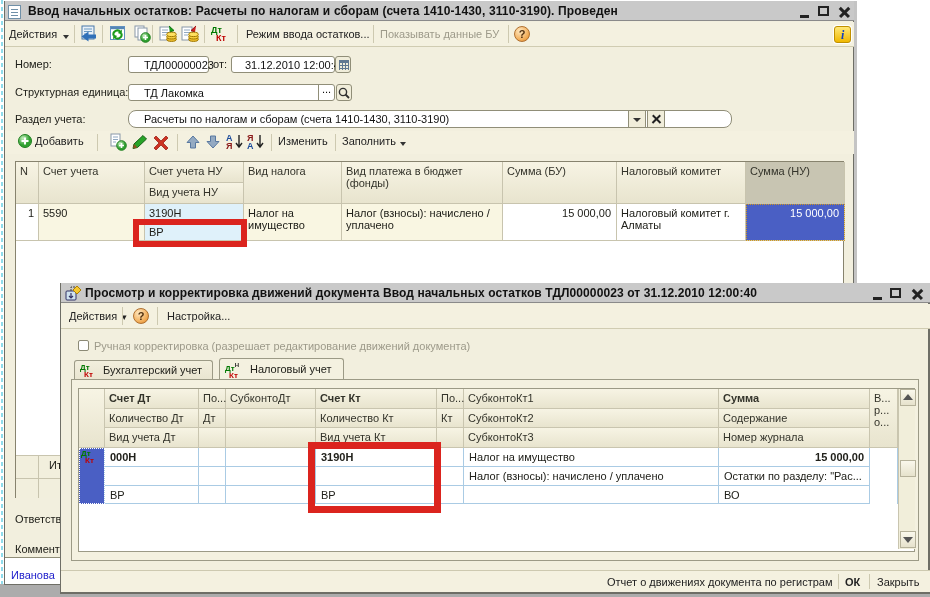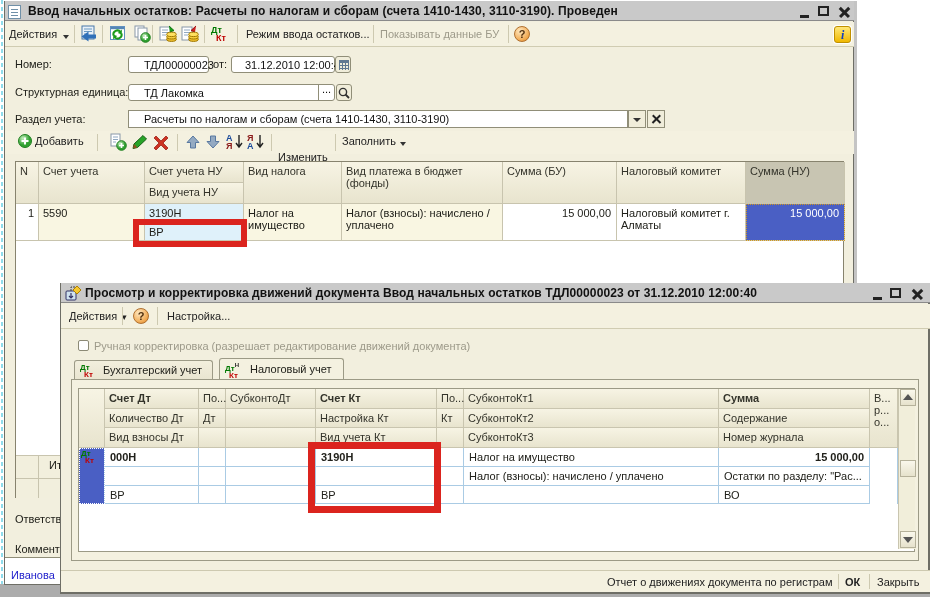--- a/index.html
+++ b/index.html
@@ -172,21 +172,21 @@
     <div style="position:absolute; right:0; top:0; width:16px; height:15px; border-left:1px solid #908e78; text-align:center; line-height:9px;">...</div>
   </div>
   <div class="btnc" style="left:331px; top:83px; width:16px; height:17px;">
     <svg width="14" height="14" style="position:absolute;left:0;top:1px;">
         <circle cx="6" cy="6" r="3.6" fill="none" stroke="#303030" stroke-width="1.4"></circle>
         <path d="M8.5 8.5 L12 12" stroke="#303030" stroke-width="1.8"></path>
       </svg>
   </div>
 
   <div class="lbl" style="left:10px; top:112px;">Раздел учета:</div>
-  <div class="inp" style="left:123px; top:109px; width:500px; height:18px; border-radius:0;text-decoration:underline;">
+  <div class="inp" style="left:123px; top:109px; width:604px; height:18px; border-radius:8px;text-decoration:underline;">
       <span>Расчеты по налогам и сборам (счета 1410-1430, 3110-3190)</span>
     </div>
   <div class="btnc" style="left:623px; top:109px; width:18px; height:18px; border-radius:0;">
     <i style="position:absolute; left:4px; top:7px; width:0; height:0; border-left:4px solid transparent; border-right:4px solid transparent; border-top:4px solid #333;"></i>
   </div>
   <div class="btnc" style="left:642px; top:109px; width:18px; height:18px; border-radius:0;">
     <i class="cross" style="left:4px; top:4px;"></i>
   </div>
 
   <div class="abs" id="w1-toolbar2">
@@ -226,21 +226,21 @@
       <text x="0" y="8" font-size="9" font-weight="bold" fill="#1a4a9a" font-family="Liberation Sans">А</text>
       <text x="0" y="16" font-size="9" font-weight="bold" fill="#8a1a1a" font-family="Liberation Sans">Я</text>
       <path d="M13 2 L13 13 M10 10 L13 14 L16 10" stroke="#222" stroke-width="1.4" fill="none"></path>
     </svg>
     <svg class="abs" style="left:242px; top:2px;" width="19" height="17">
       <text x="0" y="8" font-size="9" font-weight="bold" fill="#8a1a1a" font-family="Liberation Sans">Я</text>
       <text x="0" y="16" font-size="9" font-weight="bold" fill="#1a4a9a" font-family="Liberation Sans">А</text>
       <path d="M13 2 L13 13 M10 10 L13 14 L16 10" stroke="#222" stroke-width="1.4" fill="none"></path>
     </svg>
     <div class="sep" style="left:266px;"></div>
-    <div class="tbtn" style="left:273px; top:20px;">Изменить</div>
+    <div class="tbtn" style="left:273px; top:4px;">Изменить</div>
     <div class="sep" style="left:330px;"></div>
     <div class="tbtn" style="left:337px; top:4px;">Заполнить</div>
     <i class="abs" style="left:395px; top:11px; width:0; height:0; border-left:3.5px solid transparent; border-right:3.5px solid transparent; border-top:4px solid #333;"></i>
   </div>
 
   <div class="abs" id="t1">
 
     <div class="h1cell" style="left:0; top:0; width:23px; height:42px;">
         <span>N</span>
       </div>
@@ -347,39 +347,39 @@
     <div class="abs" id="t2" style="left:6px; top:8px; width:837px; height:164px; border:1px solid #9c9a86; background:#fff;">
 
       <div class="h2cell" style="left:0; top:0; width:26px; height:59px;"></div>
       <div class="h2cell" style="left:26px; top:0; width:94px; height:20px;">
           <span class="bold">Счет Дт</span>
         </div>
       <div class="h2cell" style="left:26px; top:20px; width:94px; height:19px;">
           <span>Количество Дт</span>
         </div>
       <div class="h2cell" style="left:26px; top:39px; width:94px; height:20px;">
-          <span>Вид взносы Дт</span>
+          <span>Вид учета Дт</span>
         </div>
       <div class="h2cell" style="left:120px; top:0; width:27px; height:20px;">
           <span>По...</span>
         </div>
       <div class="h2cell" style="left:120px; top:20px; width:27px; height:19px;">
           <span>Дт</span>
         </div>
       <div class="h2cell" style="left:120px; top:39px; width:27px; height:20px;"></div>
       <div class="h2cell" style="left:147px; top:0; width:90px; height:20px;">
           <span>СубконтоДт</span>
         </div>
       <div class="h2cell" style="left:147px; top:20px; width:90px; height:19px;"></div>
       <div class="h2cell" style="left:147px; top:39px; width:90px; height:20px;"></div>
       <div class="h2cell" style="left:237px; top:0; width:121px; height:20px;">
           <span class="bold">Счет Кт</span>
         </div>
       <div class="h2cell" style="left:237px; top:20px; width:121px; height:19px;">
-          <span>Настройка Кт</span>
+          <span>Количество Кт</span>
         </div>
       <div class="h2cell" style="left:237px; top:39px; width:121px; height:20px;">
           <span>Вид учета Кт</span>
         </div>
       <div class="h2cell" style="left:358px; top:0; width:27px; height:20px;">
           <span>По...</span>
         </div>
       <div class="h2cell" style="left:358px; top:20px; width:27px; height:19px;">
           <span>Кт</span>
         </div>

